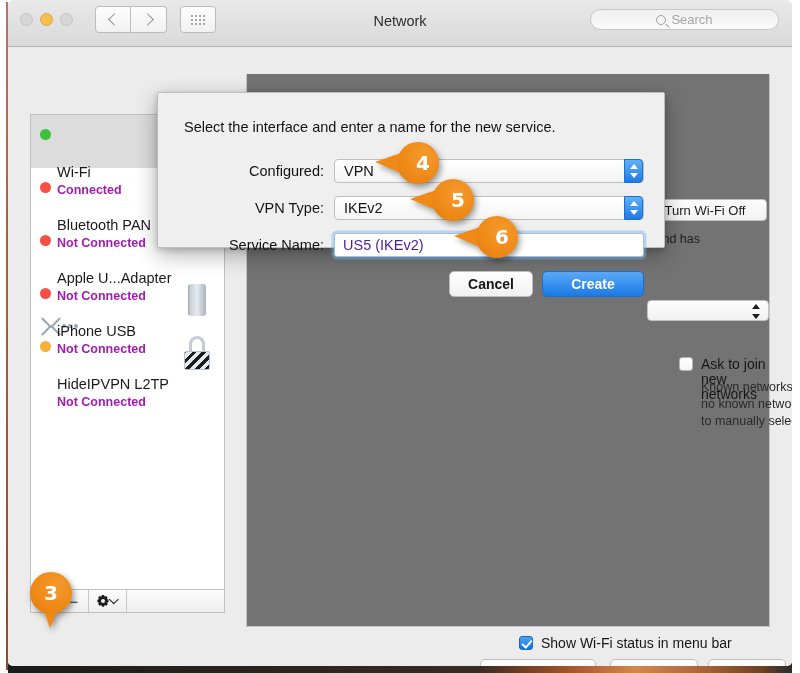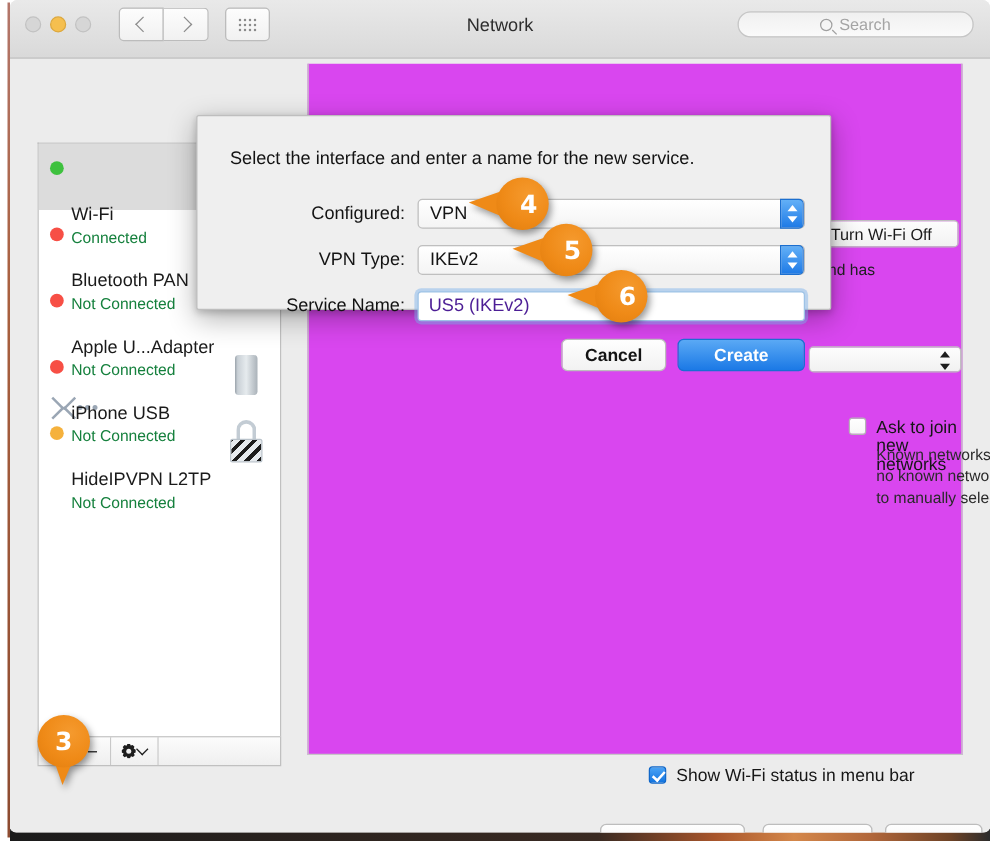--- a/index.html
+++ b/index.html
@@ -197,24 +197,25 @@
   .dot-amber  { background: #f5b13c; }
   .net-name {
     font-size: 14.5px;
     color: #1a1a1a;
     line-height: 17px;
     white-space: nowrap;
     margin-top: 42px;
   }
   .net-status {
     font-size: 12.5px;
-    color: #15803d;
+    color: #a21caf;
     line-height: 16px;
     margin-top: 1px;
     white-space: nowrap;
+    font-weight: bold;
   }
   .net-icon {
     position: absolute;
     right: 6px;
     top: 7px;
     width: 36px;
     height: 38px;
   }
 
   
@@ -340,24 +341,24 @@
     width: 6px; height: 6px;
     border-bottom: 1.6px solid #1d1d1d;
     border-right: 1.6px solid #1d1d1d;
     transform: rotate(45deg) translate(-2px,-1px);
   }
 
   
   #rightpane {
     position: absolute;
     left: 238px;
-    top: 4px;
+    top: 27px;
     width: 524px;
     height: 553px;
-    background: #d946ef;
+    background: #737373;
     border: 1px solid #c6c6c6;
     border-top: none;
     box-sizing: border-box;
   }
   #btn-wifi-off {
     position: absolute;
     left: 396px;
     top: 125px;
     width: 124px;
     height: 22px;

